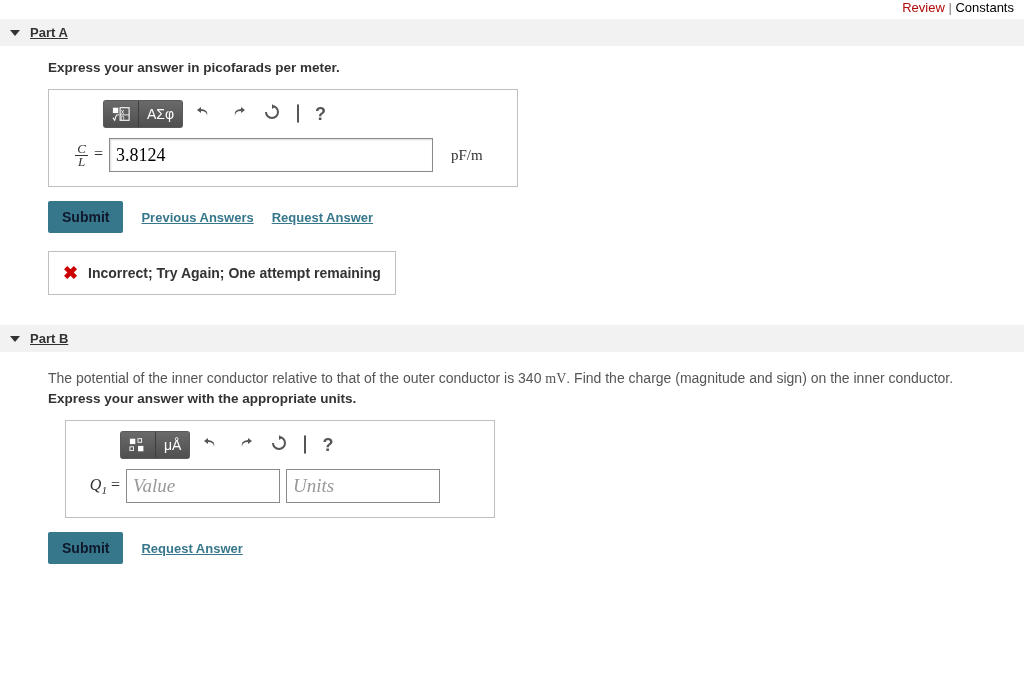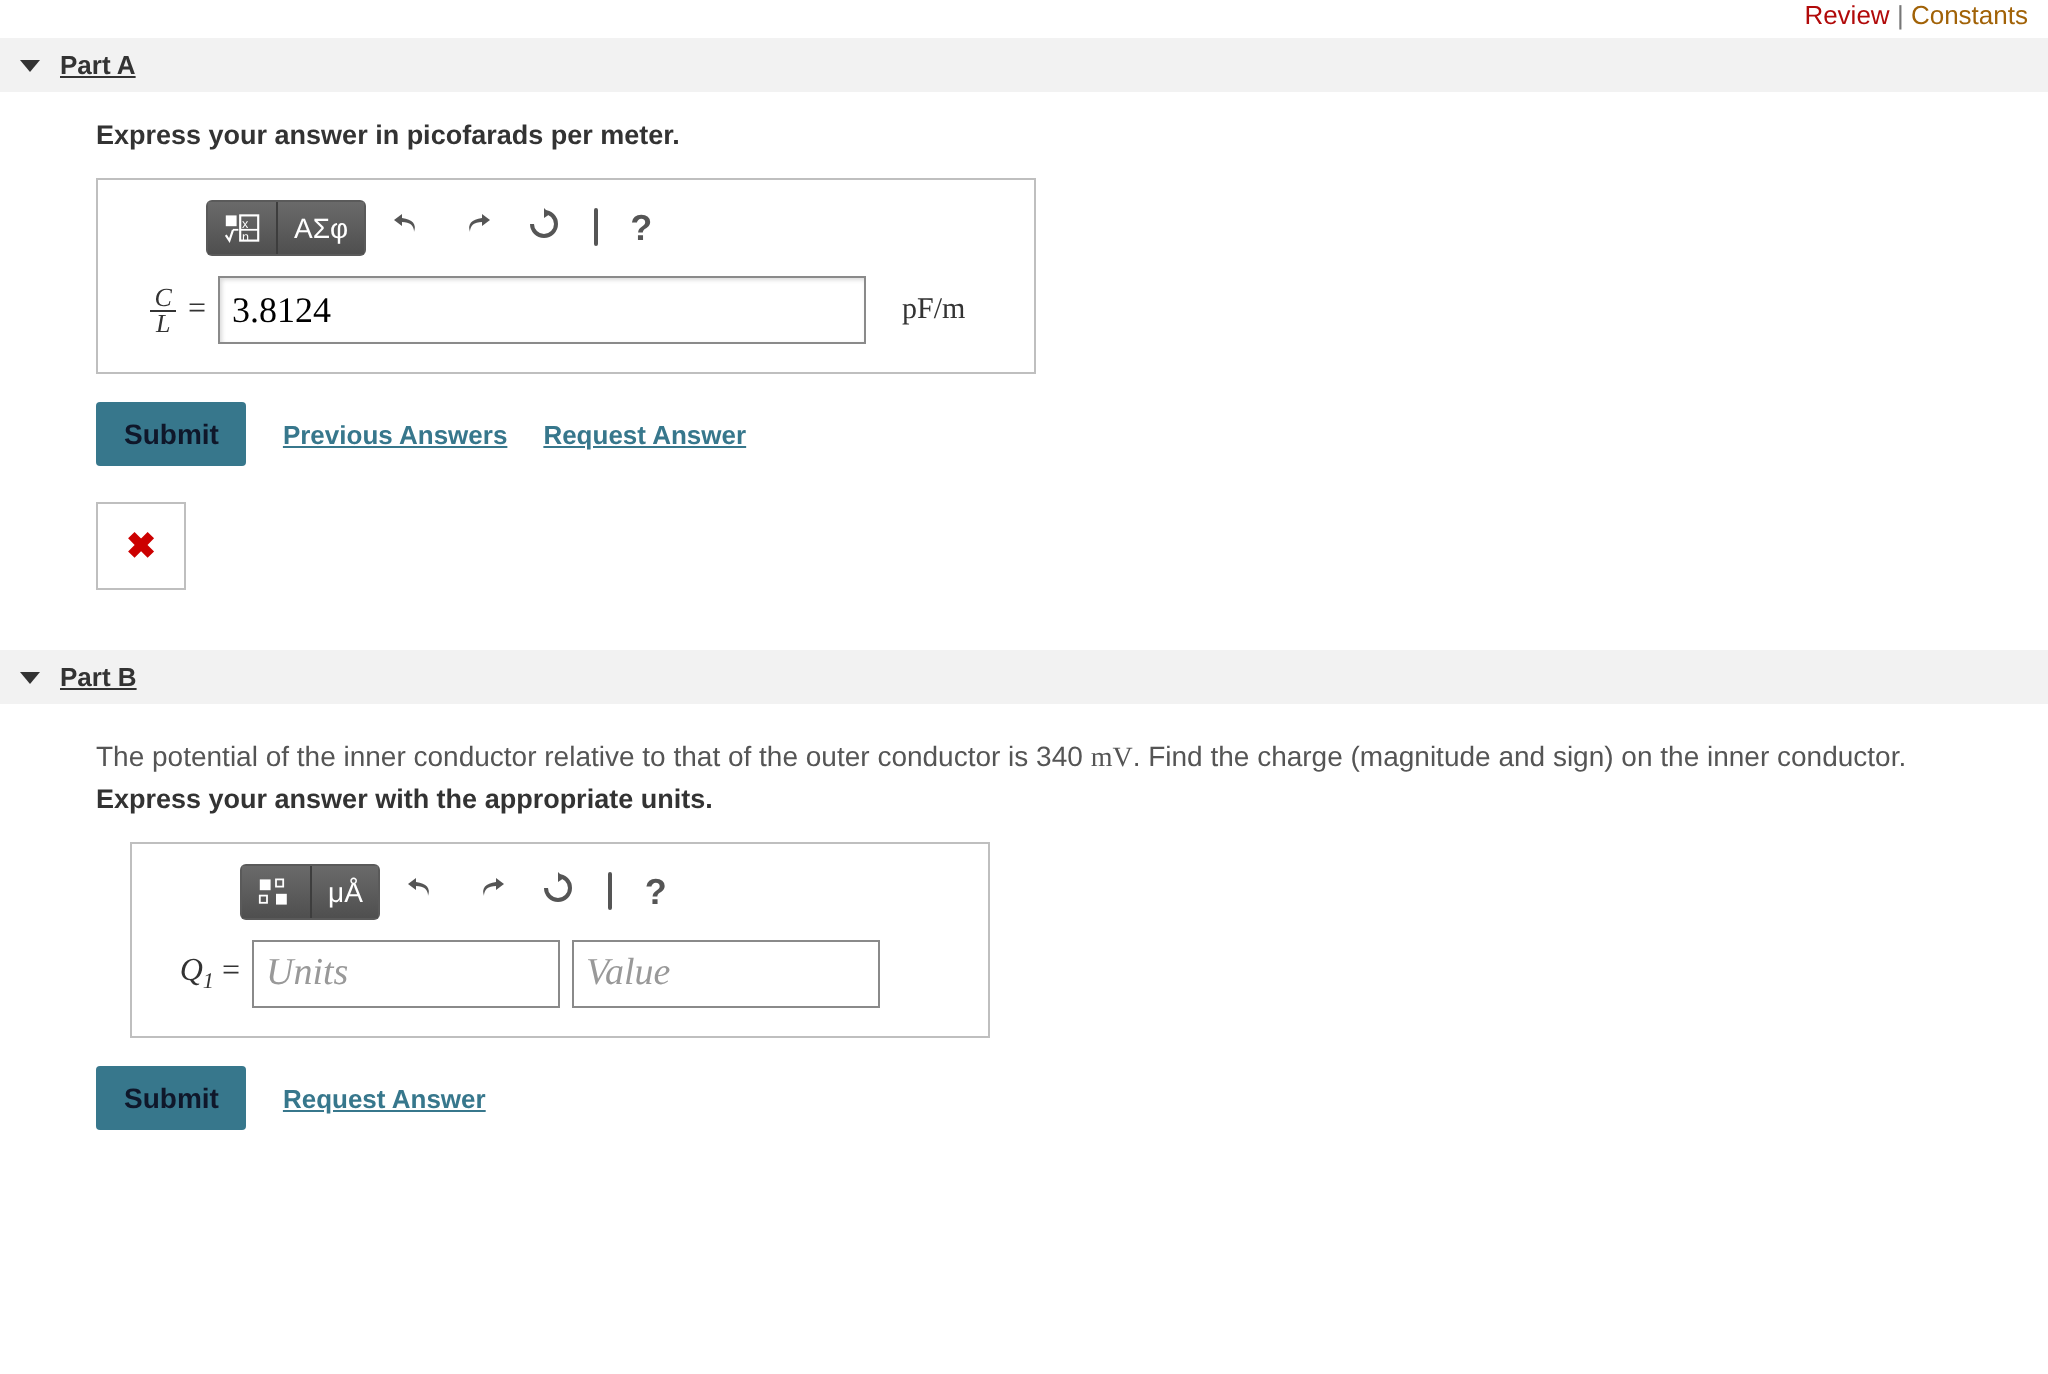--- a/index.html
+++ b/index.html
@@ -8,21 +8,21 @@
     font-family: Arial, Helvetica, sans-serif;
     font-size: 14px;
     color: #333;
     background: #fff;
   }
   .top-links {
     text-align: right;
     padding: 0 10px;
     font-size: 13px;
   }
-  .top-links a { color: #a16207; text-decoration: none; }
+  .top-links a { color: #000000; text-decoration: none; }
   .top-links .review { color: #b10a0a; }
   .top-links .sep { color: #777; }
   .part-header {
     background: #f2f2f2;
     padding: 6px 10px;
     font-weight: bold;
     font-size: 13px;
     display: flex;
     align-items: center;
     gap: 10px;
@@ -249,20 +249,21 @@
   </div>
 
   <div class="btn-row">
     <button class="submit-btn">Submit</button>
     <span class="link">Previous Answers</span>
     <span class="link">Request Answer</span>
   </div>
 
   <div class="feedback-box">
     <span class="x-icon">✖</span>
+    <span>Incorrect; Try Again; One attempt remaining</span>
   </div>
 </div>
 
 <div class="part-header" style="margin-top:20px;">
   <span class="caret-down"></span>
   <span>Part B</span>
 </div>
 <div class="part-body">
   <div class="question">The potential of the inner conductor relative to that of the outer conductor is 340 <span style="font-family:'Times New Roman',serif;">mV</span>. Find the charge (magnitude and sign) on the inner conductor.</div>
   <div class="instruct">Express your answer with the appropriate units.</div>
@@ -298,22 +299,22 @@
       </span>
       <span class="tb-icon">
         <span class="kbd-icon"></span>
       </span>
       <span class="tb-icon" style="font-size:18px;font-weight:bold;">?</span>
     </div>
     <div class="answer-row">
       <span class="var-label" style="font-style:italic;">
         <span>Q</span><span class="sub">1</span><span style="font-style:normal;"> = </span>
       </span>
+      <div class="placeholder-box">Value</div>
       <div class="placeholder-box">Units</div>
-      <div class="placeholder-box">Value</div>
     </div>
   </div>
 
   <div class="btn-row">
     <button class="submit-btn">Submit</button>
     <span class="link">Request Answer</span>
   </div>
 </div>
 
 </body></html>

